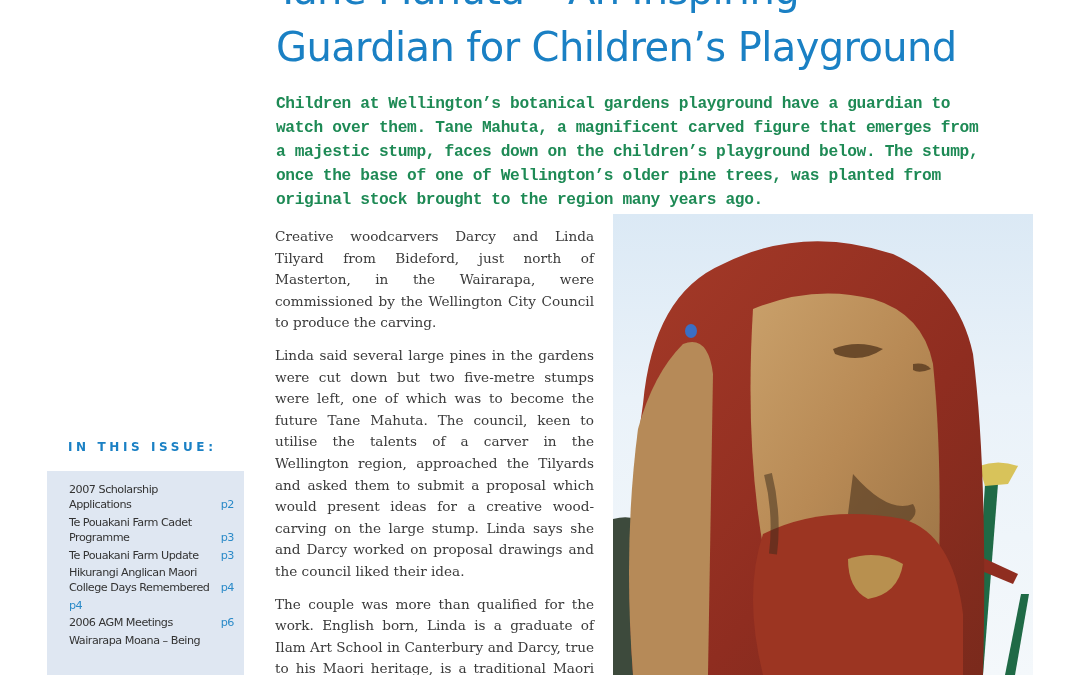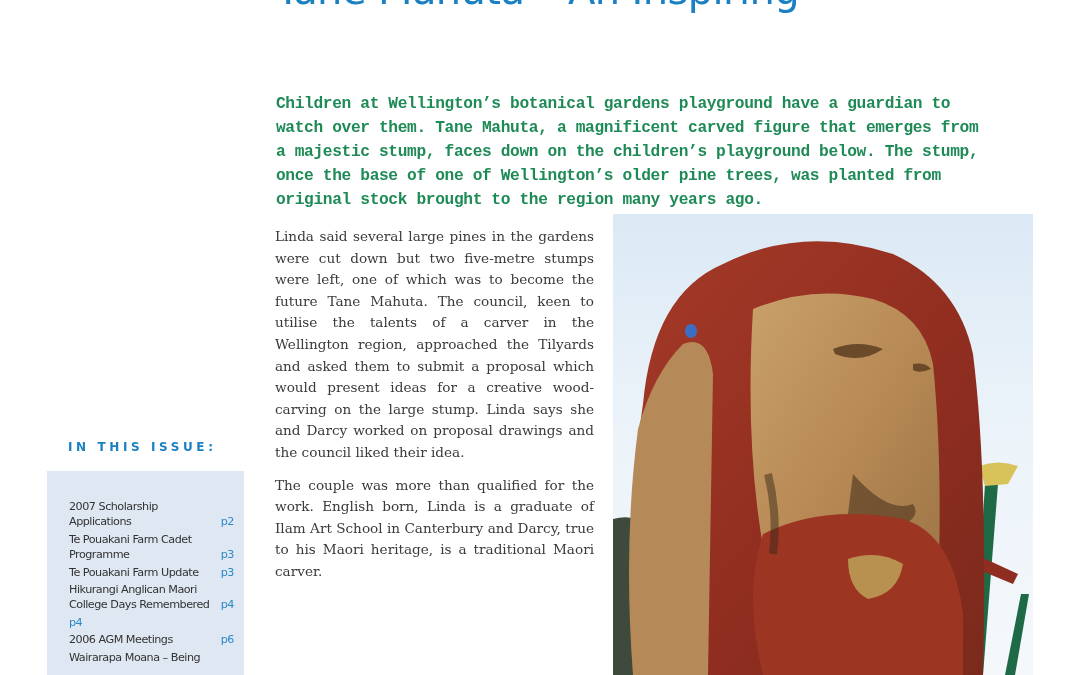--- a/index.html
+++ b/index.html
@@ -5,35 +5,37 @@
   html, body { margin:0; padding:0; }
   body { width:1080px; height:675px; overflow:hidden; background:#ffffff; position:relative; font-family:"DejaVu Sans", sans-serif; }
   .headline-wrap { position:absolute; left:276px; top:-38px; width:780px; }
   .headline { font-family:"DejaVu Sans", sans-serif; color:#1a80c4; font-size:40px; line-height:57px; margin:0; letter-spacing:-0.6px; font-weight:normal; white-space:nowrap; }
   .standfirst { position:absolute; left:276px; top:92px; width:720px; color:#1e8a55; font-family:Liberation Mono, monospace; font-weight:bold; font-size:16.2px; line-height:24px; letter-spacing:-0.35px; margin:0; }
   .body-col { position:absolute; left:275px; top:226px; width:319px; font-family:"DejaVu Serif", serif; color:#3a3a3a; font-size:13.6px; line-height:21.6px; }
   .body-col p { margin:0 0 11px 0; text-align:justify; }
   .photo { position:absolute; left:613px; top:214px; width:420px; height:461px; overflow:hidden; background:linear-gradient(180deg,#dbe9f5 0%, #eaf2f9 40%, #f4f8fb 100%); }
   .toc-heading { position:absolute; left:68px; top:440px; color:#1a80c4; font-family:"DejaVu Sans", sans-serif; font-weight:bold; font-size:12px; letter-spacing:3.6px; margin:0; }
   .toc-box { position:absolute; left:47px; top:471px; width:197px; height:220px; background:#dfe7f2; }
-  .toc-list { list-style:none; margin:0; padding:28px 10px 0 22px; }
+  .toc-list { list-style:none; margin:0; padding:11px 10px 0 22px; }
   .toc-item { display:flex; justify-content:space-between; align-items:flex-end; font-family:"DejaVu Sans", sans-serif; font-size:11.2px; line-height:15.4px; color:#333; letter-spacing:-0.5px; margin-bottom:2px; }
   .toc-item .t { width:150px; }
   .toc-item .p { color:#2a8ac8; font-size:11.2px;text-align:center; }
 </style>
 </head>
 <body>
 
 <div class="headline-wrap">
   <h1 class="headline">Tane Mahuta – An Inspiring</h1>
+  <h1 class="headline">Guardian for Children’s Playground</h1>
 </div>
 
 <p class="standfirst">Children at Wellington’s botanical gardens playground have a guardian to watch over them. Tane Mahuta, a magnificent carved figure that emerges from a majestic stump, faces down on the children’s playground below. The stump, once the base of one of Wellington’s older pine trees, was planted from original stock brought to the region many years ago.</p>
 
 <div class="body-col">
+  <p>Creative woodcarvers Darcy and Linda Tilyard from Bideford, just north of Masterton, in the Wairarapa, were commissioned by the Wellington City Council to produce the carving.</p>
   <p>Linda said several large pines in the gardens were cut down but two five-metre stumps were left, one of which was to become the future Tane Mahuta. The council, keen to utilise the talents of a carver in the Wellington region, approached the Tilyards and asked them to submit a proposal which would present ideas for a creative wood-carving on the large stump. Linda says she and Darcy worked on proposal drawings and the council liked their idea.</p>
   <p>The couple was more than qualified for the work. English born, Linda is a graduate of Ilam Art School in Canterbury and Darcy, true to his Maori heritage, is a traditional Maori carver.</p>
 </div>
 
 <div class="photo" aria-label="Carved wooden face of Tane Mahuta emerging from a tree stump with playground equipment behind">
   <svg width="420" height="461" viewBox="0 0 420 461">
     <defs>
       <linearGradient id="wood" x1="0" y1="0" x2="1" y2="1">
         <stop offset="0" stop-color="#c9a06a"></stop>
         <stop offset="0.5" stop-color="#b88a55"></stop>

